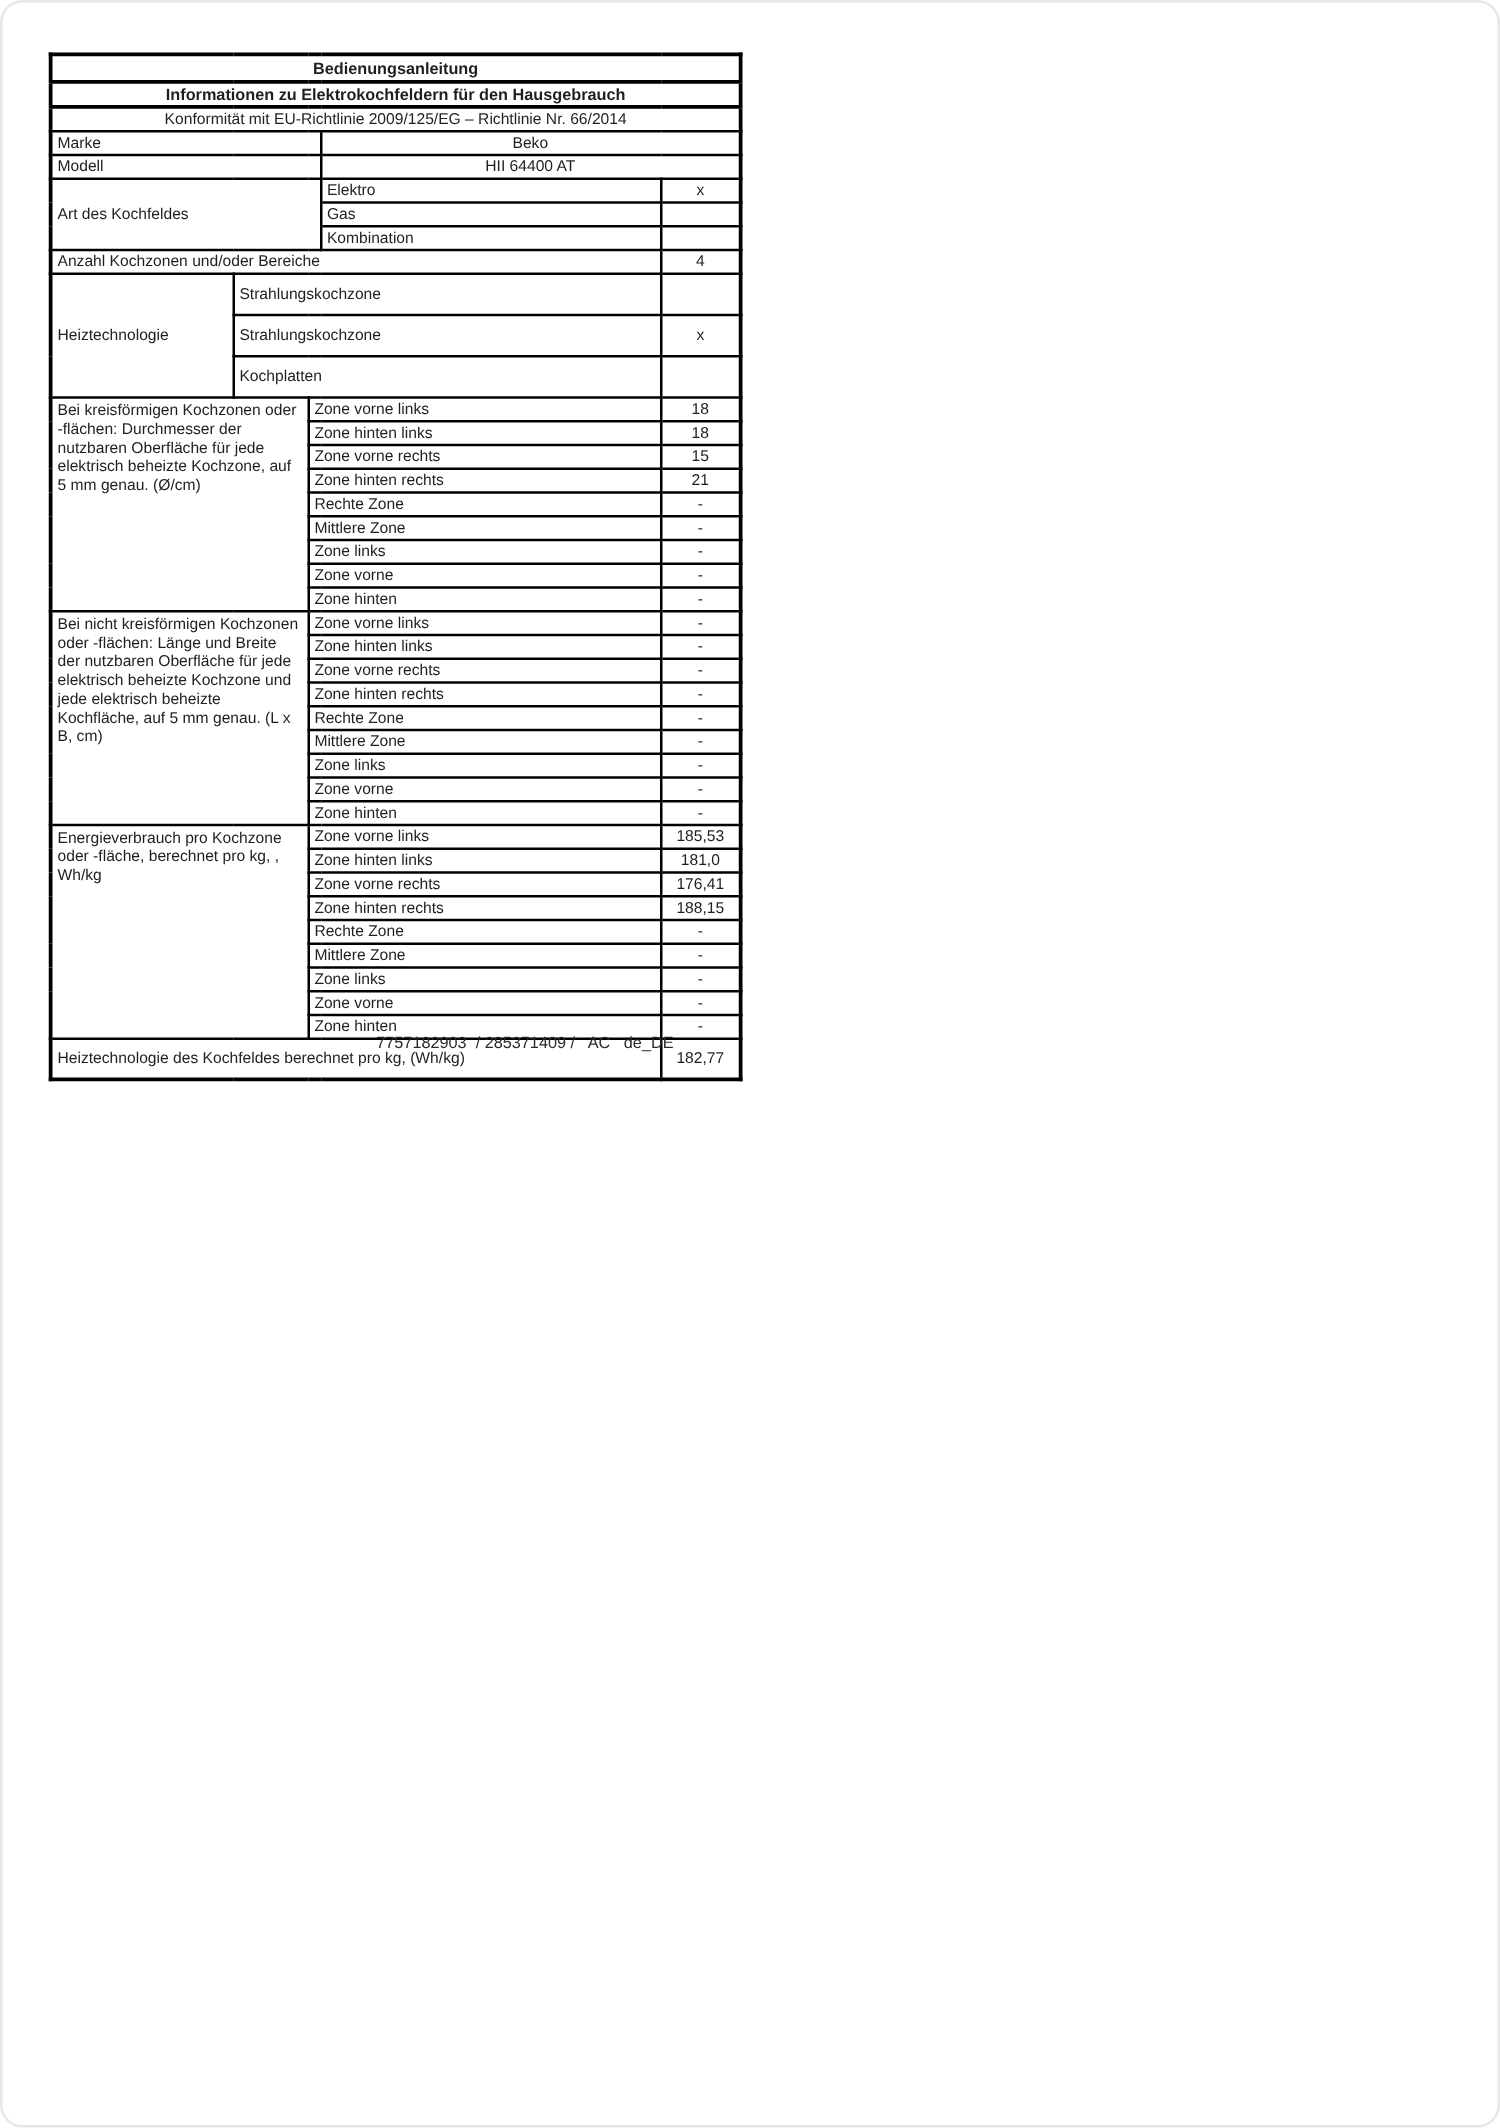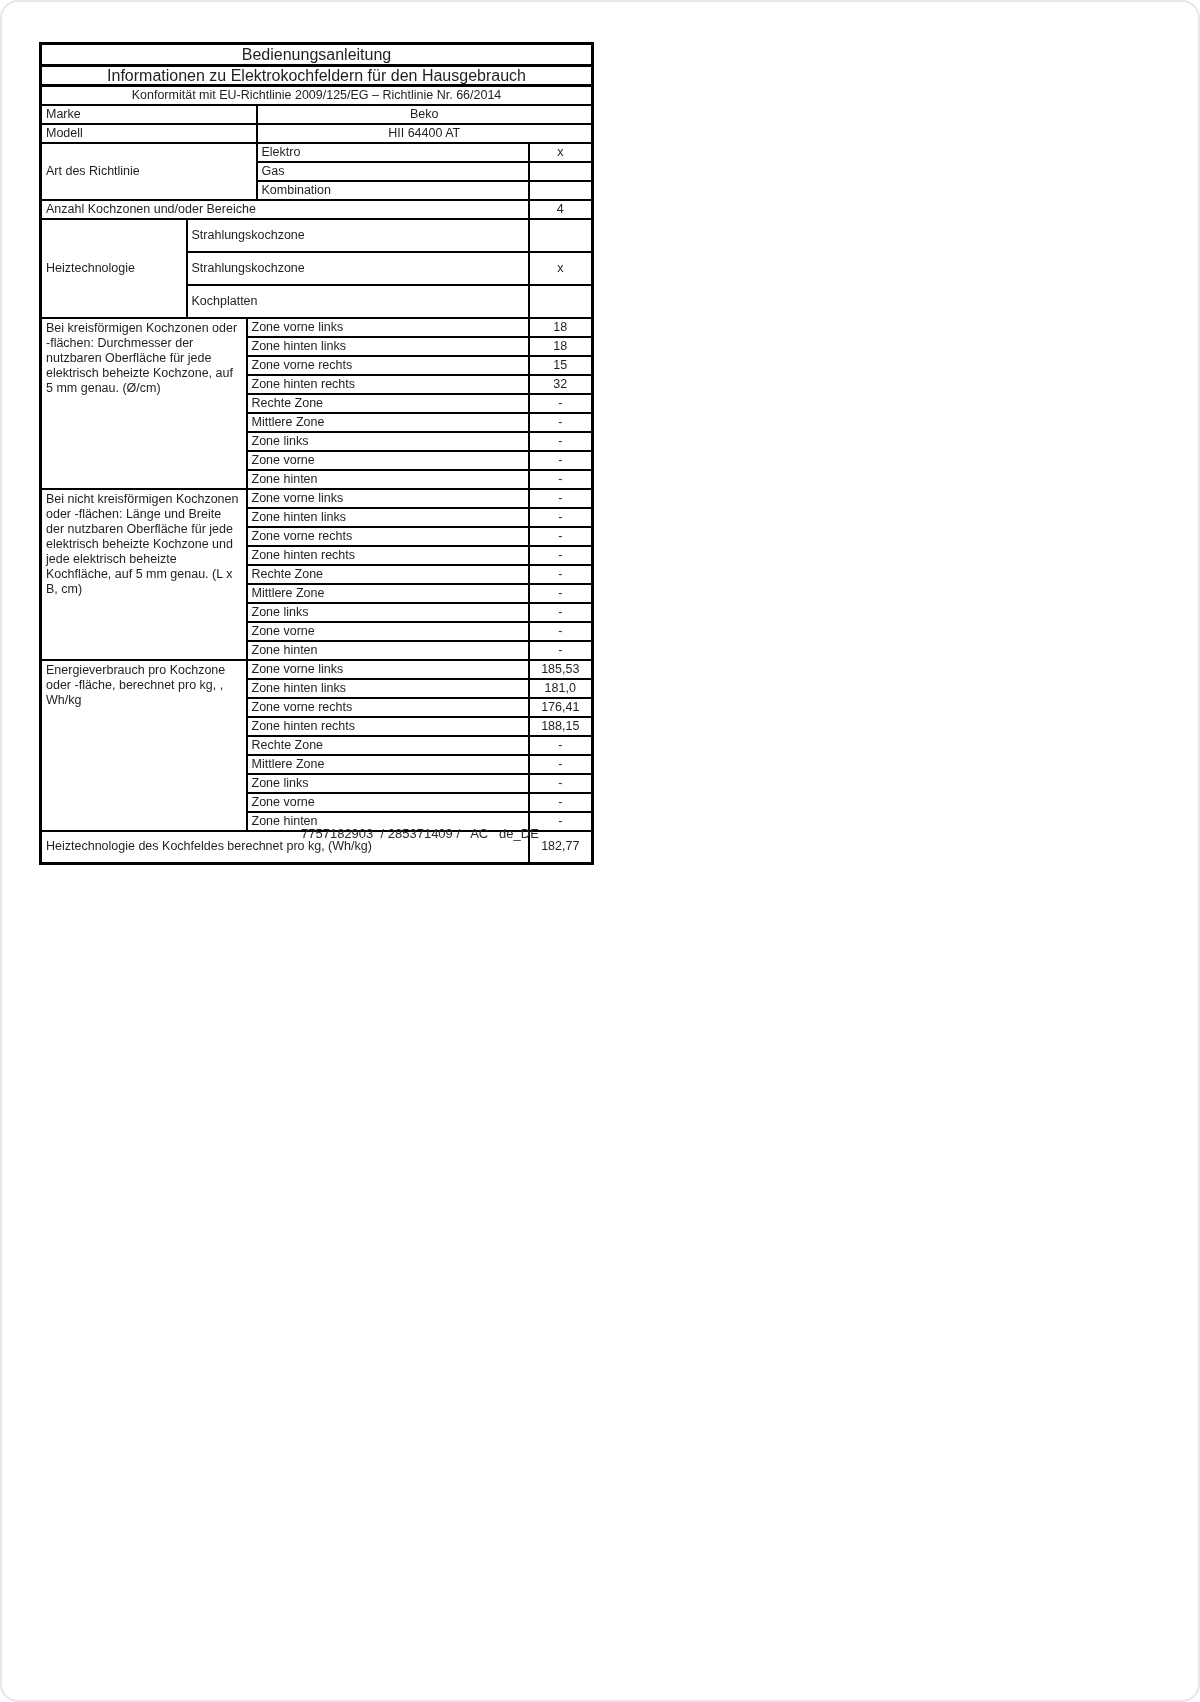--- a/index.html
+++ b/index.html
@@ -16,21 +16,21 @@
   }
   col.c1{width:146px} col.c2{width:60px} col.c3{width:10px} col.c4{width:272px} col.c5{width:64px}
   td {
     border:2px solid #000;
     font-size:12.5px; line-height:15px;
     padding:1px 4px;
     overflow:hidden;
     vertical-align:middle;
   }
   tr.title-row td { border-bottom-width:3px; }
-  .b  { font-weight:normal; font-size:16px; }
+  .b  { font-weight:bold; font-size:13px; }
   .c  { text-align:center; }
   .val{ text-align:center; padding:1px 2px; }
   .seclabel { vertical-align:top; padding:2px 4px 1px 4px;margin-top:48px; }
   tr.h20 { height:22px; }
   tr.h17 { height:19px; }
   tr.h31 { height:33px; }
   tr.h30 { height:32px; }
   .footer-code {
     position:absolute; left:299px; top:824px;
     font-size:13px; color:#2b2b2b; white-space:pre;
@@ -65,21 +65,21 @@
     <tr>
       <td colspan="3">Marke</td>
       <td colspan="2" class="c">Beko</td>
     </tr>
     <tr>
       <td colspan="3">Modell</td>
       <td colspan="2" class="c">HII 64400 AT</td>
     </tr>
 
     <tr>
-      <td colspan="3" rowspan="3">Art des Richtlinie</td>
+      <td colspan="3" rowspan="3">Art des Kochfeldes</td>
       <td>Elektro</td>
       <td class="val">x</td>
     </tr>
     <tr>
       <td>Gas</td>
       <td class="val"></td>
     </tr>
     <tr>
       <td>Kombination</td>
       <td class="val"></td>
@@ -112,21 +112,21 @@
     <tr>
           <td colspan="2">Zone hinten links</td>
           <td class="val">18</td>
         </tr>
     <tr>
           <td colspan="2">Zone vorne rechts</td>
           <td class="val">15</td>
         </tr>
     <tr>
           <td colspan="2">Zone hinten rechts</td>
-          <td class="val">32</td>
+          <td class="val">21</td>
         </tr>
     <tr>
           <td colspan="2">Rechte Zone</td>
           <td class="val">-</td>
         </tr>
     <tr>
           <td colspan="2">Mittlere Zone</td>
           <td class="val">-</td>
         </tr>
     <tr>

